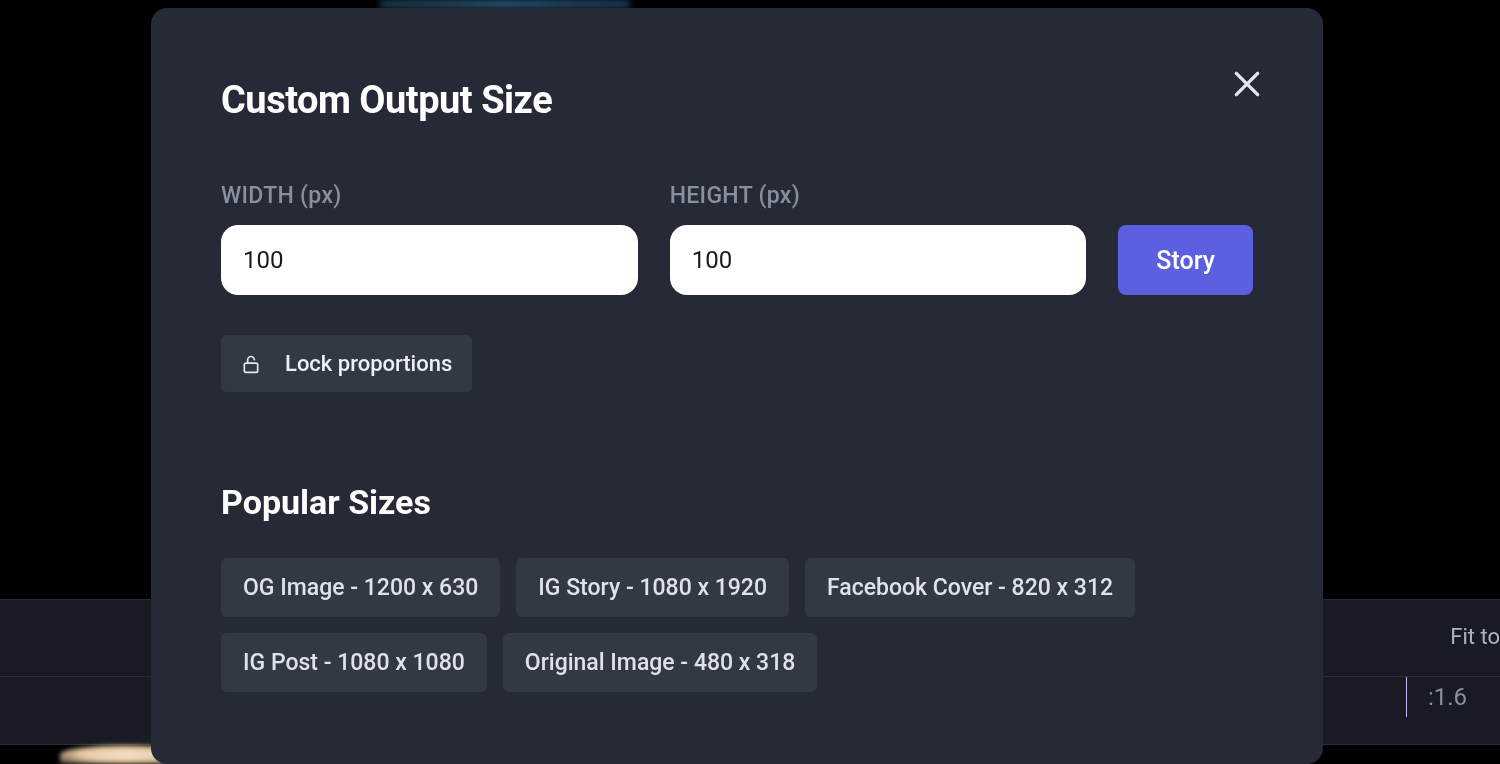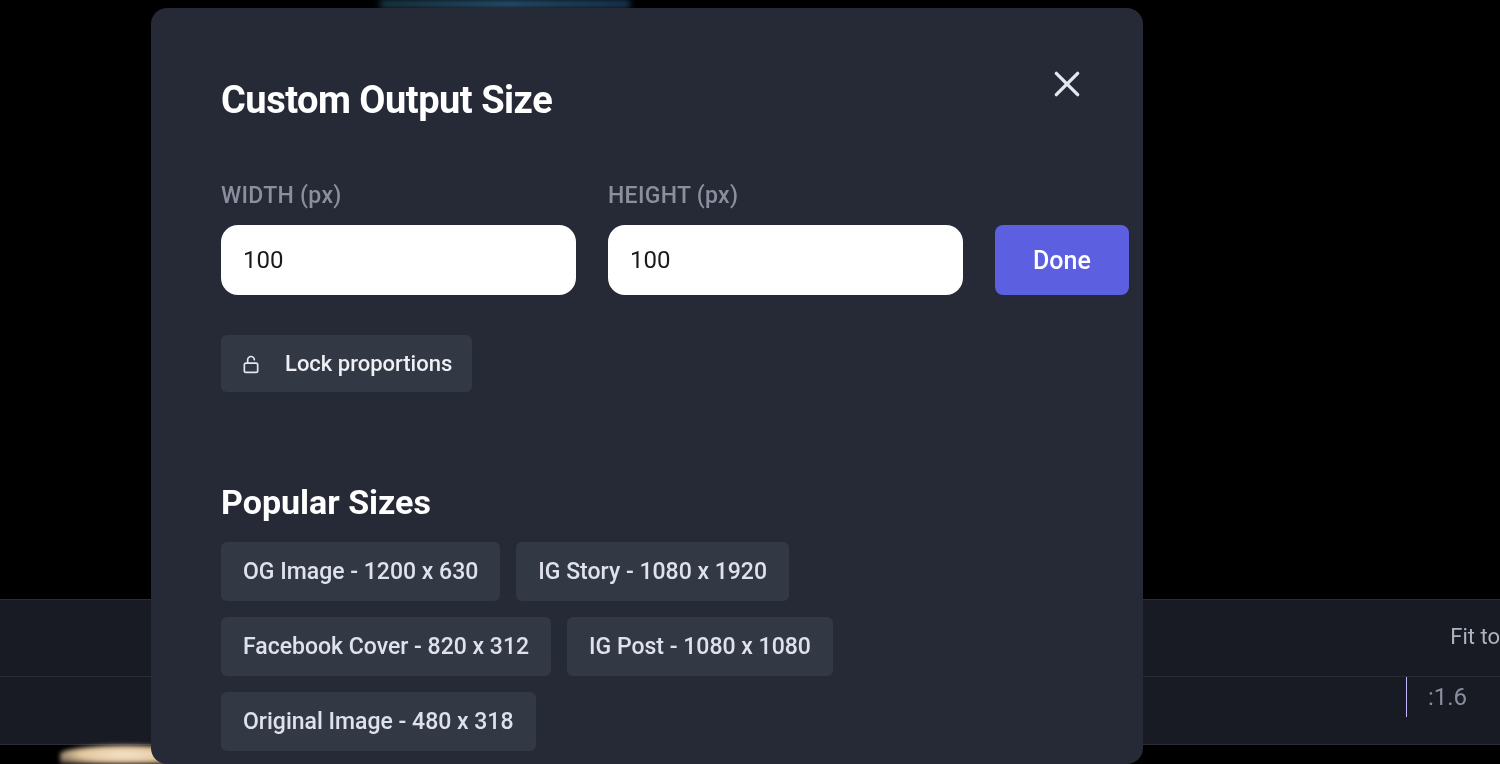--- a/index.html
+++ b/index.html
@@ -77,21 +77,21 @@
       width: 130px;
       height: 19px;
       background: radial-gradient(ellipse at center, #f5e5d0 0%, #e5c8a0 50%, #2a2520 100%);
       filter: blur(2px);
       border-radius: 50% 50% 0 0;
     }
     .modal {
       position: absolute;
       left: 151px;
       top: 8px;
-      width: 992px;
+      width: 1172px;
       height: 756px;
       background: #262a37;
       border-radius: 16px;
       padding: 70px;
       color: #fff;
     }
     .modal-title {
       font-size: 38px;
       font-weight: 700;
       color: #fff;
@@ -177,21 +177,21 @@
     .lock-label {
       color: #eef0f6;
       font-size: 22px;
       font-weight: 500;
     }
     .section-title {
       font-size: 34px;
       font-weight: 700;
       color: #fff;
       margin-top: 90px;
-      margin-bottom: 20px;
+      margin-bottom: 36px;
     }
     .chips-row {
       display: flex;
       flex-wrap: wrap;
       gap: 16px;
     }
     .chip {
       background: #333845;
       border: none;
       border-radius: 6px;
@@ -227,21 +227,21 @@
 
   <div class="input-row">
     <div class="input-group">
       <label class="input-label">WIDTH (px)</label>
       <input type="text" class="text-input" value="100" style="">
     </div>
     <div class="input-group">
       <label class="input-label">HEIGHT (px)</label>
       <input type="text" class="text-input" value="100" style="">
     </div>
-    <button class="done-btn">Done</button>
+    <button class="done-btn">Story</button>
   </div>
 
   <button class="lock-btn">
     <svg viewBox="0 0 24 24">
       <rect x="4" y="11" width="16" height="11" rx="2"></rect>
       <path d="M8 11 V7 a4 4 0 0 1 8 0" stroke-linecap="round"></path>
     </svg>
     <span class="lock-label">Lock proportions</span>
   </button>
 

